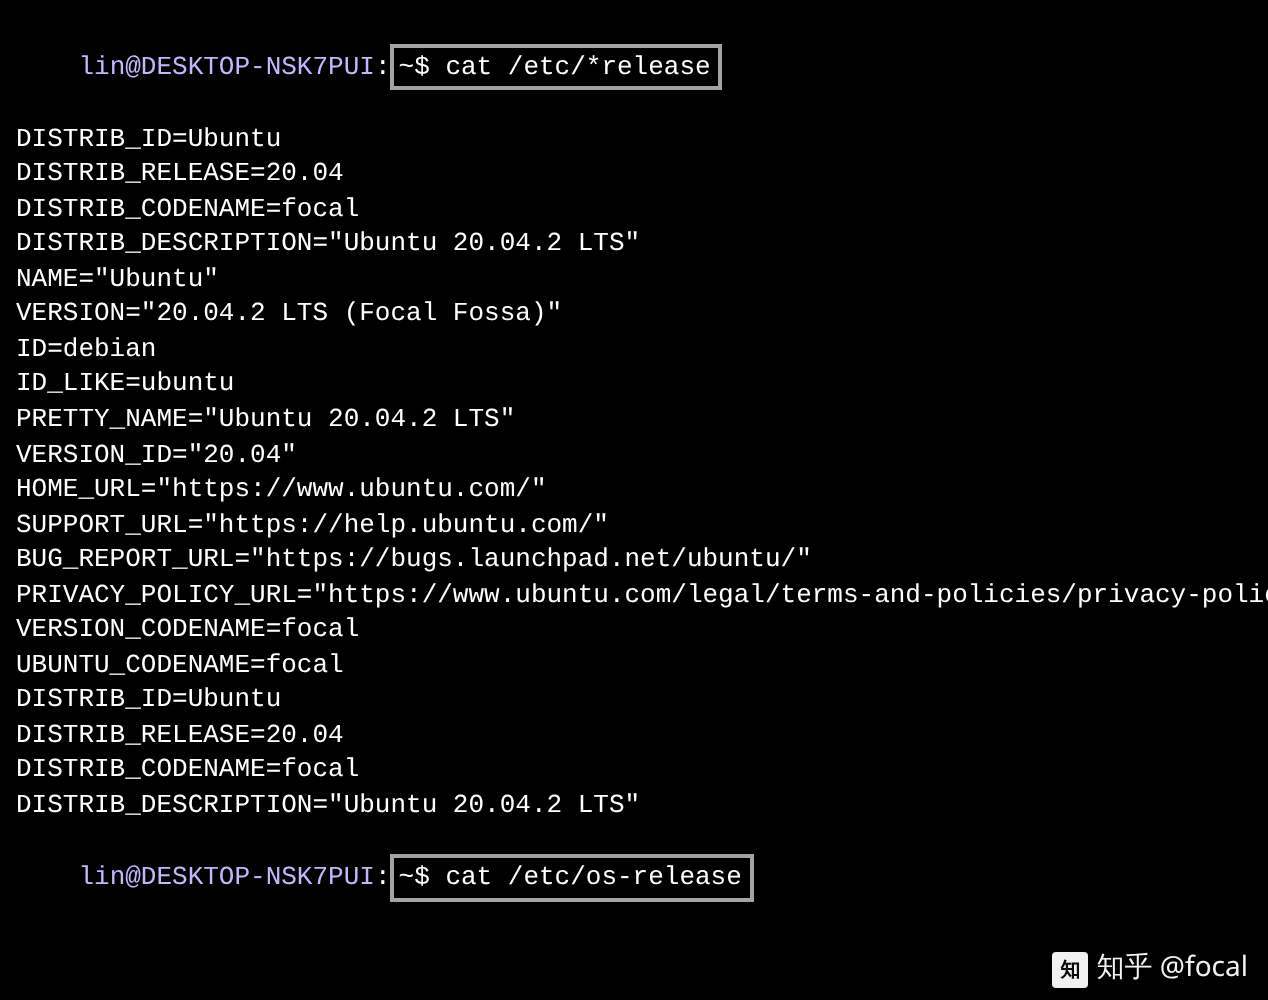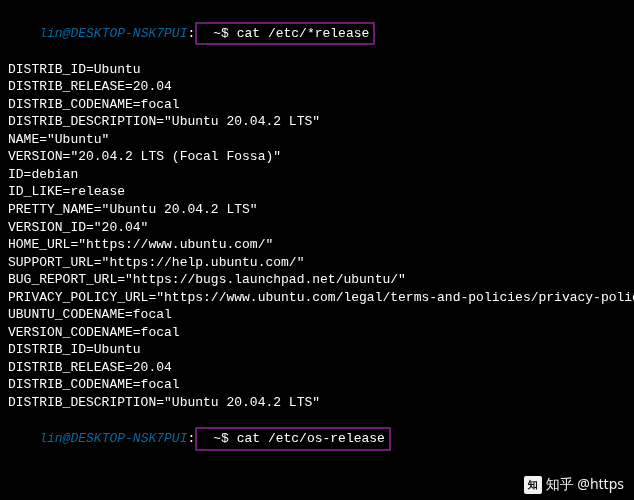--- a/index.html
+++ b/index.html
@@ -16,31 +16,30 @@
       width: 634px;
       height: 500px;
       overflow: hidden;
       position: relative;
       padding: 6px 8px;
     }
     .line {
       white-space: pre;
     }
     .user-host {
-      color: #0369a1;
-      font-style: italic;
+      color: #c4b5fd;
     }
     .path {
       color: #ffffff;
     }
     .cmd-wrap {
       display: inline-block;
-      border: 2px solid #701a75;
+      border: 2px solid #a3a3a3;
       background: rgba(0,0,0,0);
-      padding: 1px 4px 1px 16px;
+      padding: 1px 4px 1px 2px;
       margin: -2px 0;
     }
     .cmd {
       color: #ffffff;
     }
     .watermark {
       position: absolute;
       bottom: 6px;
       right: 10px;
       color: #ffffff;
@@ -72,37 +71,37 @@
   <div class="line">
     <span class="user-host">lin@DESKTOP-NSK7PUI</span><span class="path">:</span><span class="cmd-wrap"><span class="path">~</span><span class="path">$ </span><span class="cmd">cat /etc/*release</span></span>
   </div>
   <div class="line">DISTRIB_ID=Ubuntu</div>
   <div class="line">DISTRIB_RELEASE=20.04</div>
   <div class="line">DISTRIB_CODENAME=focal</div>
   <div class="line">DISTRIB_DESCRIPTION="Ubuntu 20.04.2 LTS"</div>
   <div class="line">NAME="Ubuntu"</div>
   <div class="line">VERSION="20.04.2 LTS (Focal Fossa)"</div>
   <div class="line">ID=debian</div>
-  <div class="line">ID_LIKE=release</div>
+  <div class="line">ID_LIKE=ubuntu</div>
   <div class="line">PRETTY_NAME="Ubuntu 20.04.2 LTS"</div>
   <div class="line">VERSION_ID="20.04"</div>
   <div class="line">HOME_URL="https://www.ubuntu.com/"</div>
   <div class="line">SUPPORT_URL="https://help.ubuntu.com/"</div>
   <div class="line">BUG_REPORT_URL="https://bugs.launchpad.net/ubuntu/"</div>
   <div class="line">PRIVACY_POLICY_URL="https://www.ubuntu.com/legal/terms-and-policies/privacy-policy"</div>
+  <div class="line">VERSION_CODENAME=focal</div>
   <div class="line">UBUNTU_CODENAME=focal</div>
-  <div class="line">VERSION_CODENAME=focal</div>
 
   <div class="line">DISTRIB_ID=Ubuntu</div>
   <div class="line">DISTRIB_RELEASE=20.04</div>
   <div class="line">DISTRIB_CODENAME=focal</div>
   <div class="line">DISTRIB_DESCRIPTION="Ubuntu 20.04.2 LTS"</div>
 
   <div class="line">
     <span class="user-host">lin@DESKTOP-NSK7PUI</span><span class="path">:</span><span class="cmd-wrap"><span class="path">~</span><span class="path">$ </span><span class="cmd">cat /etc/os-release</span></span>
   </div>
 
 </div>
 
 <div class="watermark">
   <span class="zh-icon">知</span>
-  <span>知乎 @https</span>
+  <span>知乎 @focal</span>
 </div>
 
 </body></html>

